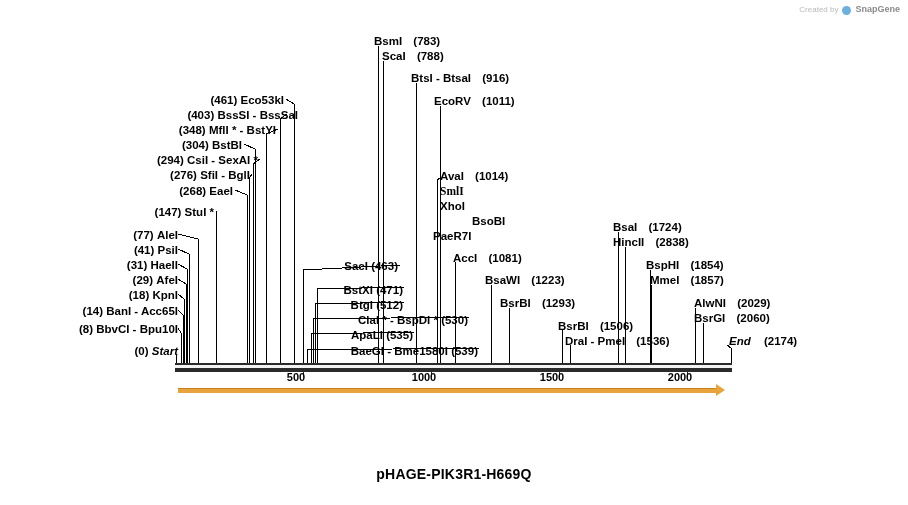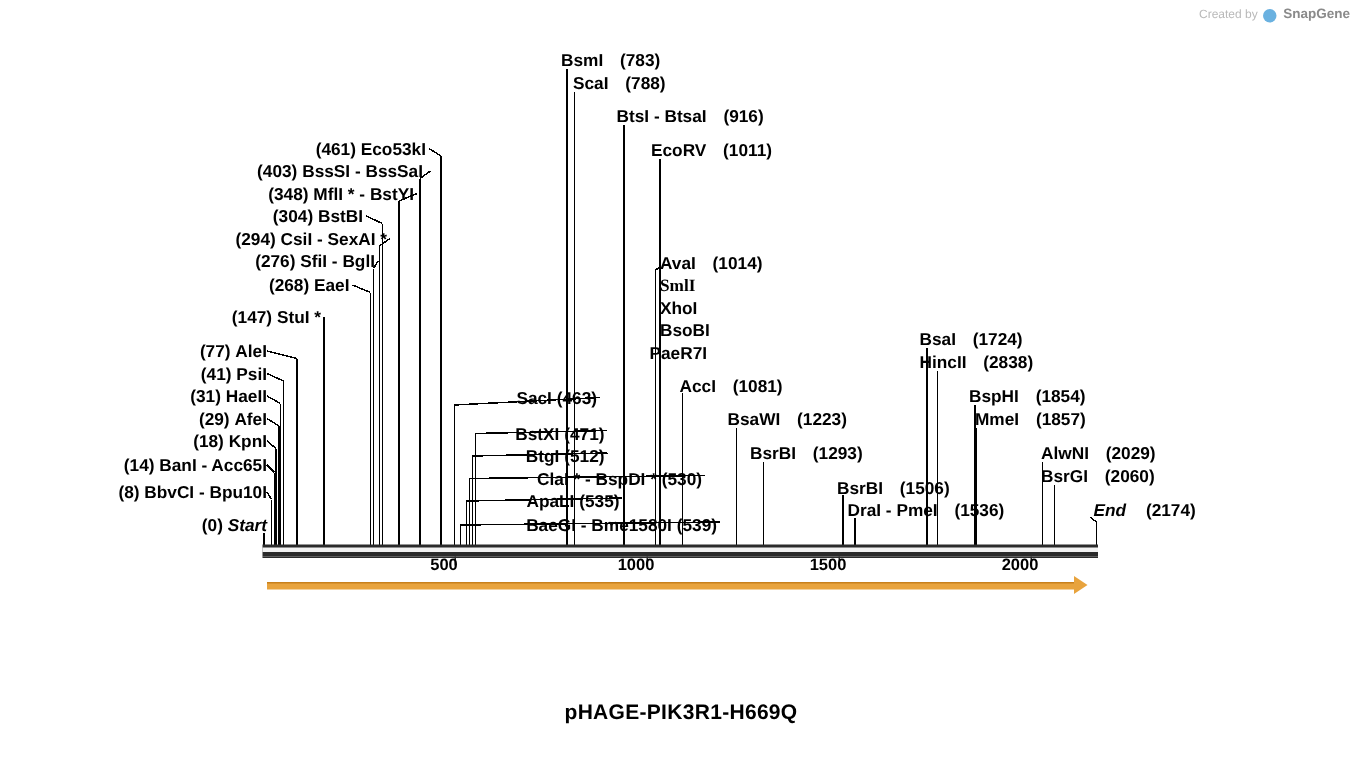--- a/index.html
+++ b/index.html
@@ -127,21 +127,21 @@
     <span class="nm">CsiI - SexAI *</span>
   </div>
   <div class="label rightal" style="left:242px;top:139px;">
     <span class="pos">(304)</span>
     <span class="nm">BstBI</span>
   </div>
   <div class="label rightal" style="left:276px;top:124px;">
     <span class="pos">(348)</span>
     <span class="nm">MflI * - BstYI</span>
   </div>
-  <div class="label rightal" style="left:282px;top:109px;text-align:center;">
+  <div class="label rightal" style="left:298px;top:109px;text-align:center;">
     <span class="pos">(403)</span>
     <span class="nm">BssSI - BssSaI</span>
   </div>
   <div class="label rightal" style="left:284px;top:94px;">
     <span class="pos">(461)</span>
     <span class="nm">Eco53kI</span>
   </div>
 
   <div class="label rightal" style="left:178px;top:345px;font-style:italic;">
     <span class="pos" style="font-style:normal;">(0)</span>
@@ -193,21 +193,21 @@
   <div class="label" style="left:440px;top:170px;">
     <span class="nm">AvaI</span>
     <span class="pos" style="margin-left:8px;">(1014)</span>
   </div>
   <div class="label" style="left:440px;top:185px;font-family:Liberation Serif, serif;">
     <span class="nm">SmlI</span>
   </div>
   <div class="label" style="left:440px;top:200px;">
     <span class="nm">XhoI</span>
   </div>
-  <div class="label" style="left:440px;top:215px;">
+  <div class="label" style="left:440px;top:215px;padding-left:32px;">
     <span class="nm">BsoBI</span>
   </div>
   <div class="label" style="left:421px;top:230px;padding-left:12px;">
     <span class="nm">PaeR7I</span>
   </div>
 
   <div class="label" style="left:453px;top:252px;">
     <span class="nm">AccI</span>
     <span class="pos" style="margin-left:8px;">(1081)</span>
   </div>

